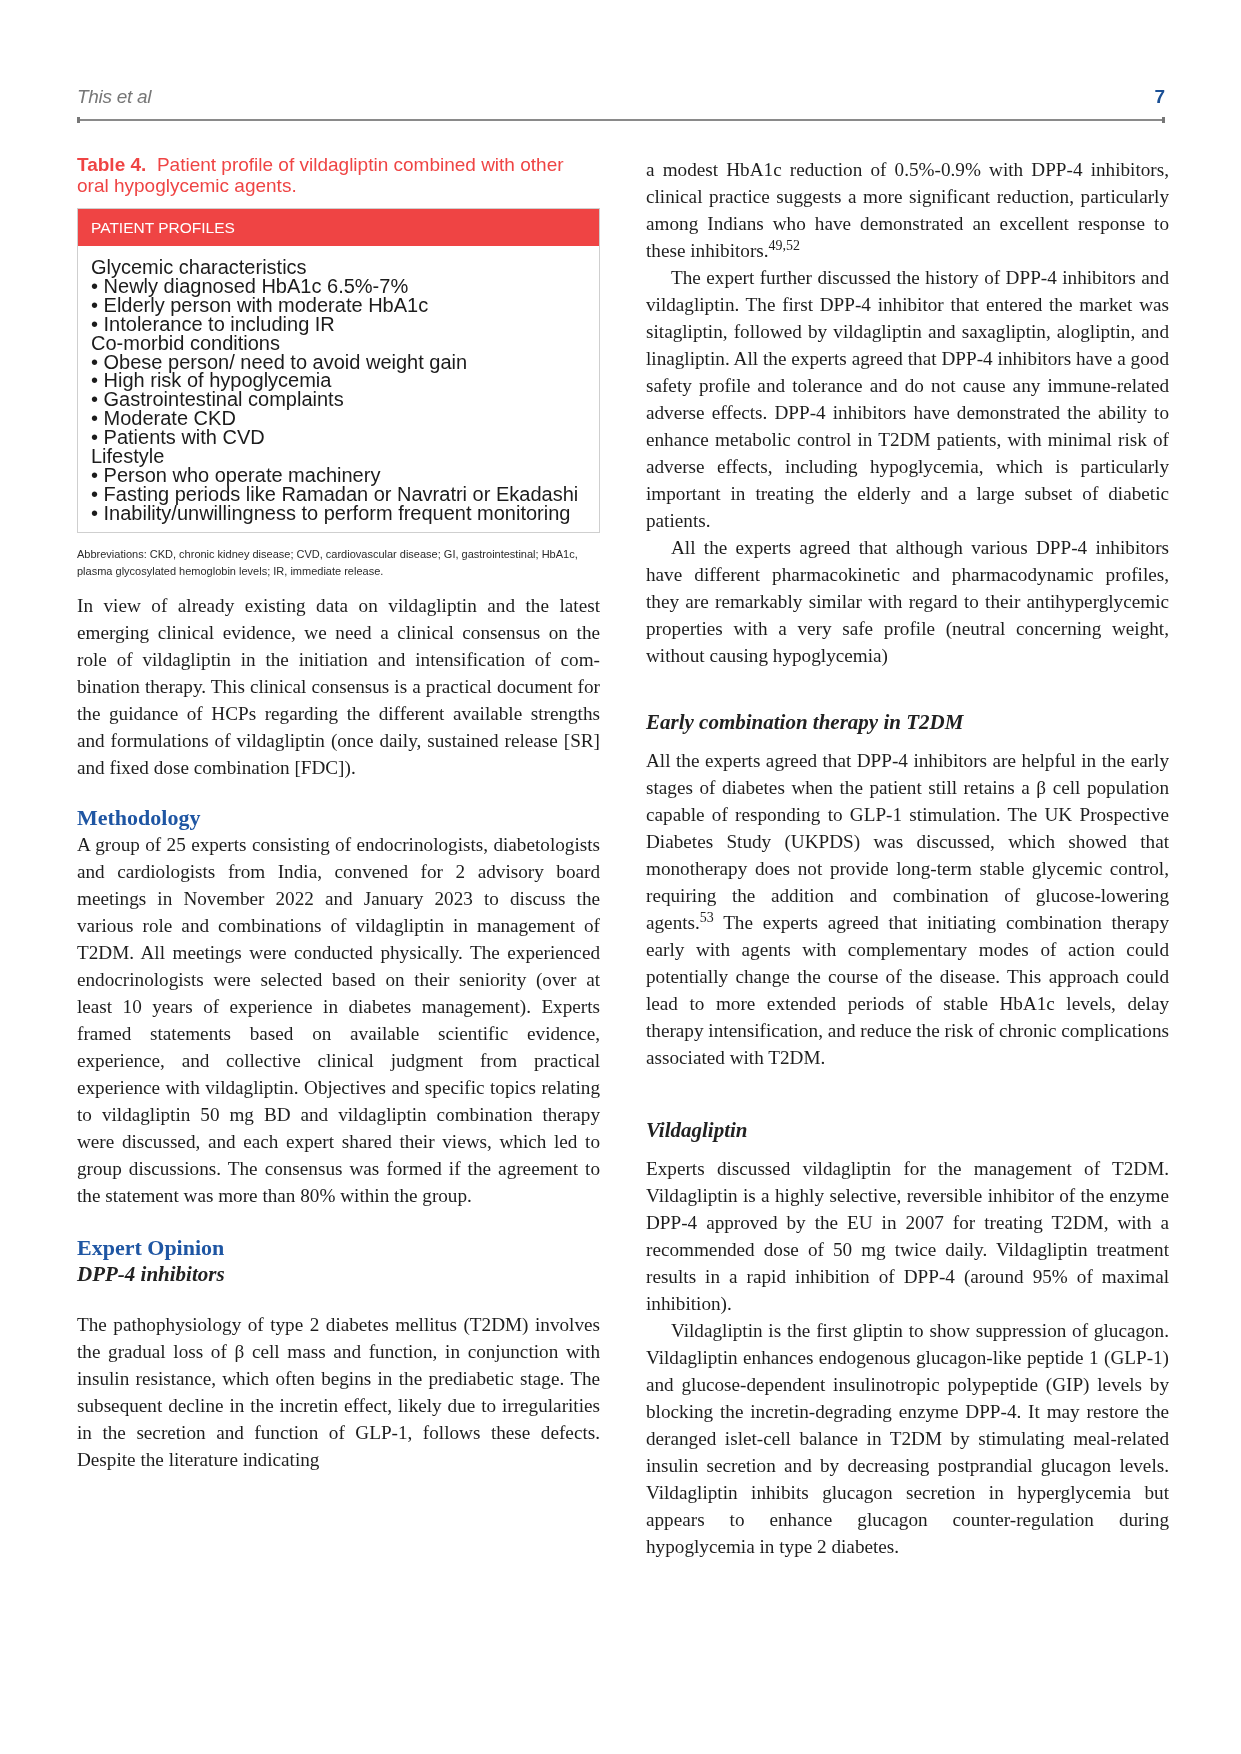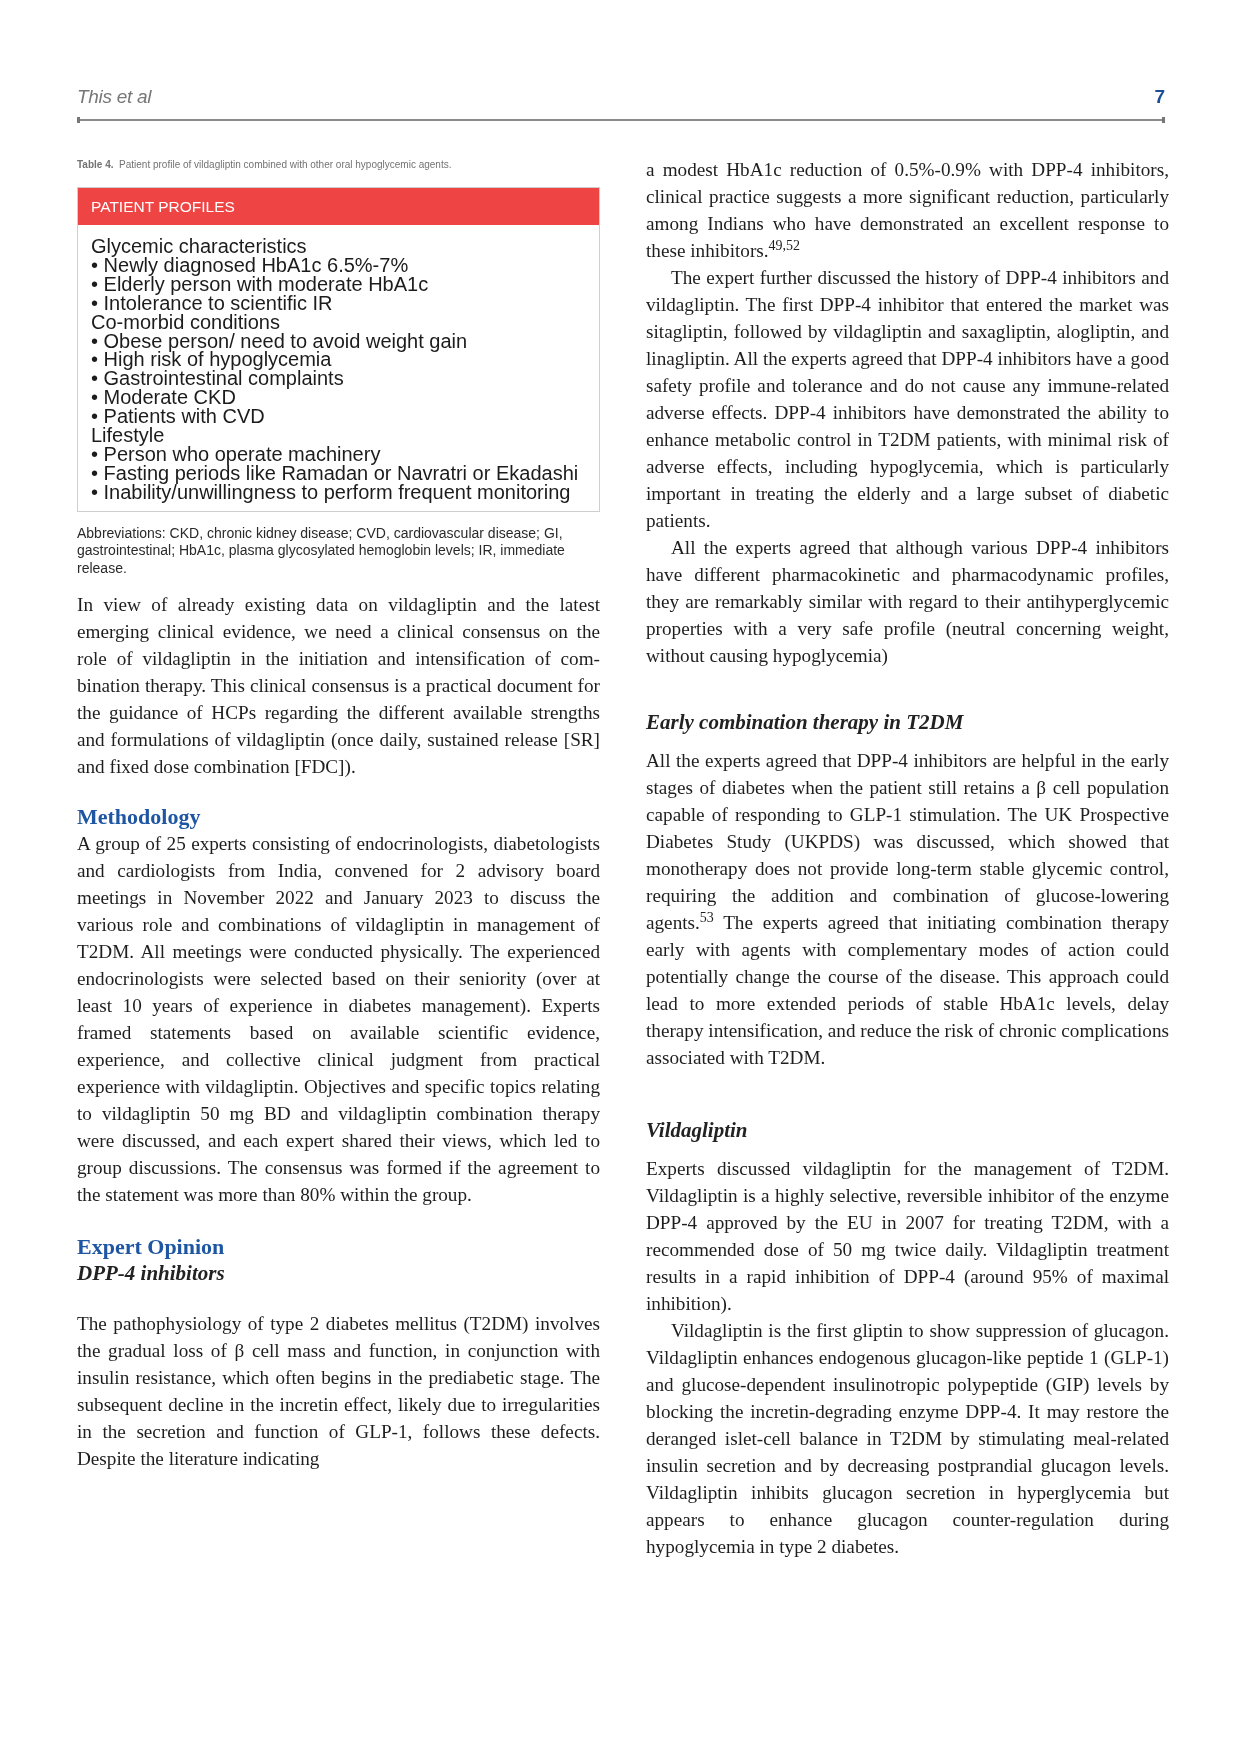--- a/index.html
+++ b/index.html
@@ -8,27 +8,27 @@
     .running-head { position:absolute; left:0; top:2px; font-family:"Liberation Sans", sans-serif; font-style:italic; font-size:19px; color:#777; letter-spacing:-0.3px; }
     .page-num { position:absolute; right:0; top:2px; font-family:"Liberation Sans", sans-serif; font-weight:bold; font-size:19px; color:#1a4f95; }
     .header-rule { position:absolute; left:77px; top:119px; width:1088px; height:2px; background:#8a8a8a; }
     .header-rule:before, .header-rule:after { content:""; position:absolute; top:-2px; width:3px; height:6px; background:#777; }
     .header-rule:before { left:0; } .header-rule:after { right:0; }
 
     .col { position:absolute; top:154px; width:523px; }
     .col-left { left:77px; }
     .col-right { left:646px; }
 
-    .table-caption { font-family:"Liberation Sans", sans-serif; font-size:10px; line-height:21px; color:#737373; margin:0 0 12px 0; }
+    .table-caption { font-family:"Liberation Sans", sans-serif; font-size:19px; line-height:21px; color:#ef4444; margin:0 0 12px 0; }
     .table-caption b { font-weight:bold; }
     .table-box { border:1.5px solid #cfcfcf; }
     .table-head { background:#ef4444; color:#ffffff; font-family:"Liberation Sans", sans-serif; font-size:15.5px; height:37px; line-height:37px; padding-left:13px; }
     .table-body { padding:12px 13px 9px 13px; font-family:"Liberation Sans", sans-serif; font-size:20px; line-height:18.9px; color:#1c1c1c; }
     .table-body div { white-space:nowrap; }
-    .abbrev { font-family:"Liberation Sans", sans-serif; font-size:14px; line-height:17.5px; color:#2a2a2a; margin-top:13px; }
+    .abbrev { font-family:"Liberation Sans", sans-serif; font-size:11px; line-height:17.5px; color:#2a2a2a; margin-top:13px; }
 
     .sec-head { font-family:"Liberation Serif", serif; font-weight:bold; font-size:22px; color:#1f56a3; margin:0; line-height:26px; }
     .sub-head { font-family:"Liberation Serif", serif; font-style:italic; font-size:21px; color:#222; margin:0; line-height:26px; }
     .para { font-family:"Liberation Serif", serif; font-size:19.2px; line-height:27px; color:#1e1e1e; text-align:justify; margin:0; hyphens:manual; }
     .indent { text-indent:25px; }
     sup { font-size:14px; line-height:0; vertical-align:7px; }
   </style>
 </head>
 <body>
 
@@ -39,21 +39,21 @@
 <div class="header-rule"></div>
 
 <div class="col col-left">
   <p class="table-caption"><b>Table 4.</b>&nbsp; <span>Patient profile of vildagliptin combined with other oral hypoglycemic agents.</span></p>
   <div class="table-box">
     <div class="table-head">PATIENT PROFILES</div>
     <div class="table-body">
       <div>Glycemic characteristics</div>
       <div>• Newly diagnosed HbA1c 6.5%-7%</div>
       <div>• Elderly person with moderate HbA1c</div>
-      <div>• Intolerance to scientific IR</div>
+      <div>• Intolerance to including IR</div>
       <div>Co-morbid conditions</div>
       <div>• Obese person/ need to avoid weight gain</div>
       <div>• High risk of hypoglycemia</div>
       <div>• Gastrointestinal complaints</div>
       <div>• Moderate CKD</div>
       <div>• Patients with CVD</div>
       <div>Lifestyle</div>
       <div>• Person who operate machinery</div>
       <div>• Fasting periods like Ramadan or Navratri or Ekadashi</div>
       <div>• Inability/unwillingness to perform frequent monitoring</div>

